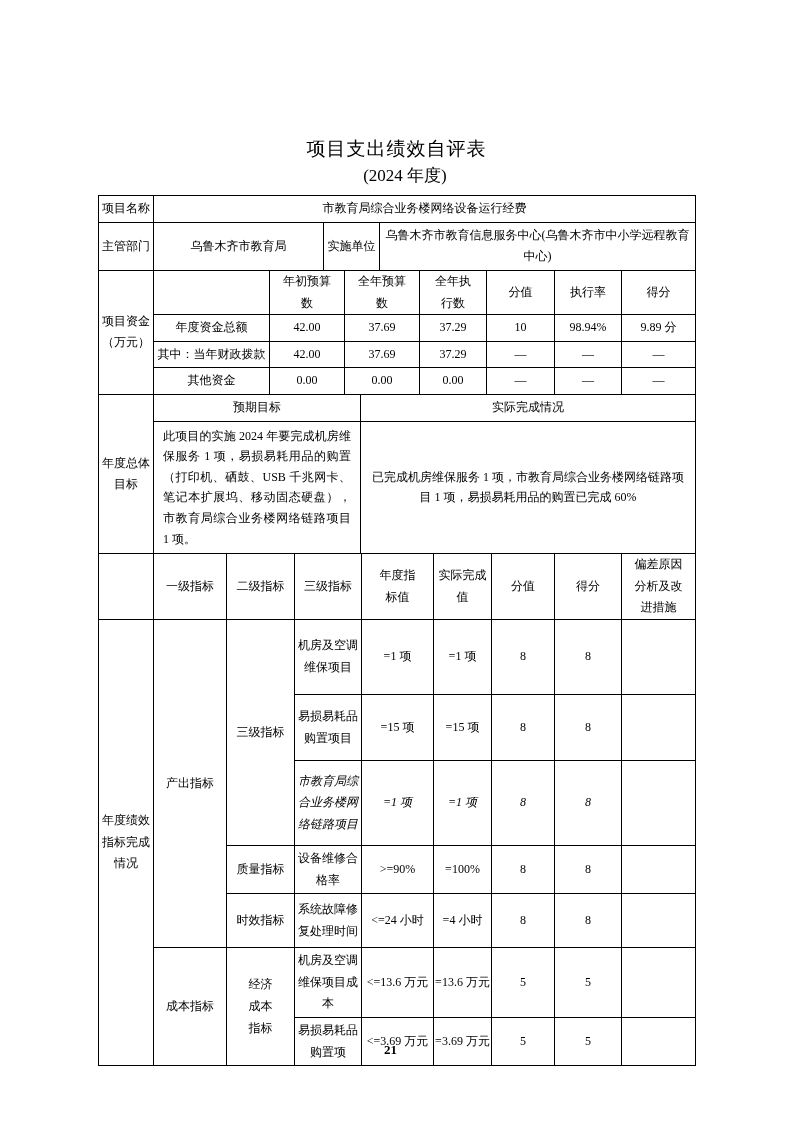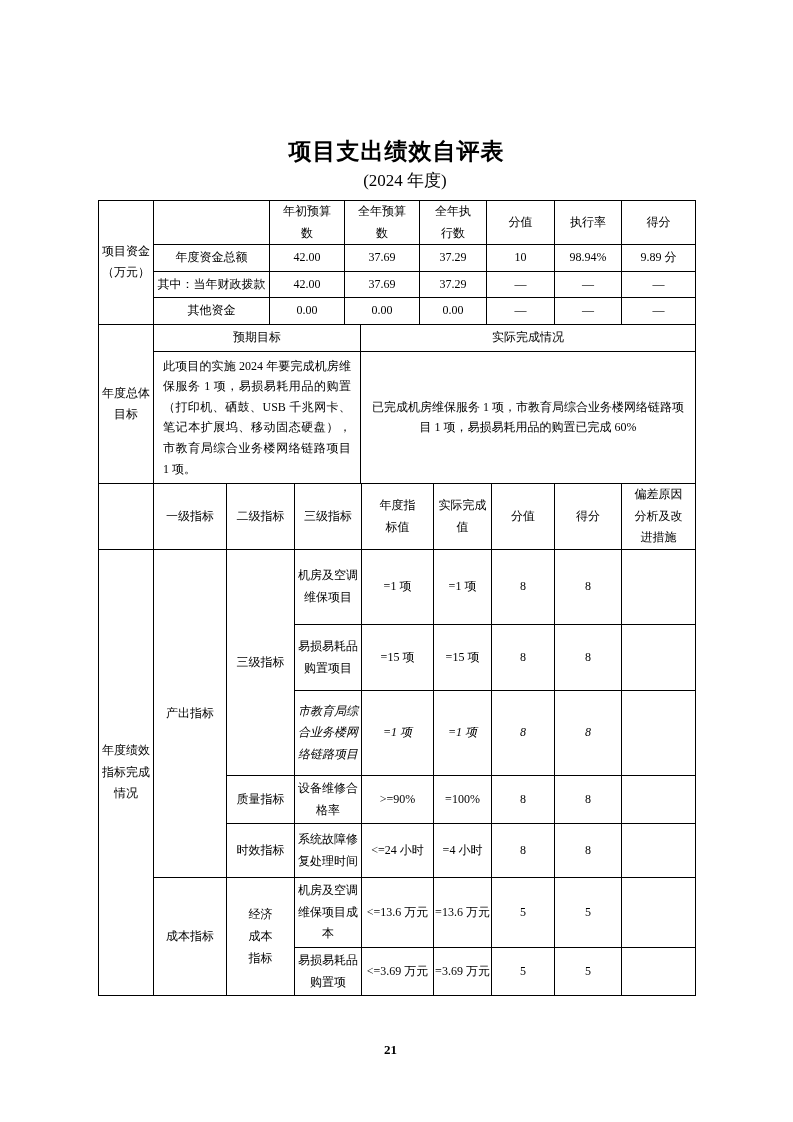--- a/index.html
+++ b/index.html
@@ -7,21 +7,21 @@
   .page {
     width: 793px; height: 1122px;
     background: #ffffff;
     margin: 0 auto;
     position: relative;
     font-family: "Liberation Serif", "DejaVu Serif", serif;
     color: #000;
     overflow: hidden;
   }
   .doc-header { text-align: center; padding-top: 138px; }
-  .doc-title { font-size: 23px; font-weight: 700; letter-spacing: 1px; line-height: 1.2; }
+  .doc-title { font-size: 19px; font-weight: 400; letter-spacing: 1px; line-height: 1.2; }
   .doc-subtitle { font-size: 17px; font-weight: 500; margin-top: 5px; line-height: 1.2; padding-left: 17px; }
 
   .table-wrap { width: 597px; margin: 9px auto 0 auto; }
   table {
     width: 100%;
     border-collapse: collapse;
     table-layout: fixed;
     font-size: 12px;
   }
   .section + .section table, .section + .section { margin-top: -1px; }
@@ -67,20 +67,40 @@
 
 <div class="page">
 
   <div class="doc-header">
     <div class="doc-title">项目支出绩效自评表</div>
     <div class="doc-subtitle">(2024 年度)</div>
   </div>
 
   <div class="table-wrap">
 
+    <table class="section">
+      <colgroup>
+          <col style="width:55px">
+          <col style="width:170px">
+          <col style="width:56px">
+          <col style="width:316px">
+        </colgroup>
+      <tbody>
+          <tr class="rA1">
+        <td>项目名称</td>
+        <td colspan="3">市教育局综合业务楼网络设备运行经费</td>
+      </tr>
+      <tr class="rA2">
+        <td>主管部门</td>
+        <td>乌鲁木齐市教育局</td>
+        <td style="padding:2px 0">实施单位</td>
+        <td>乌鲁木齐市教育信息服务中心(乌鲁木齐市中小学远程教育中心)</td>
+      </tr>
+    </tbody>
+      </table>
 
     <table class="section">
       <colgroup>
           <col style="width:55px">
           <col style="width:116px">
           <col style="width:75px">
           <col style="width:75px">
           <col style="width:67px">
           <col style="width:68px">
           <col style="width:67px">

